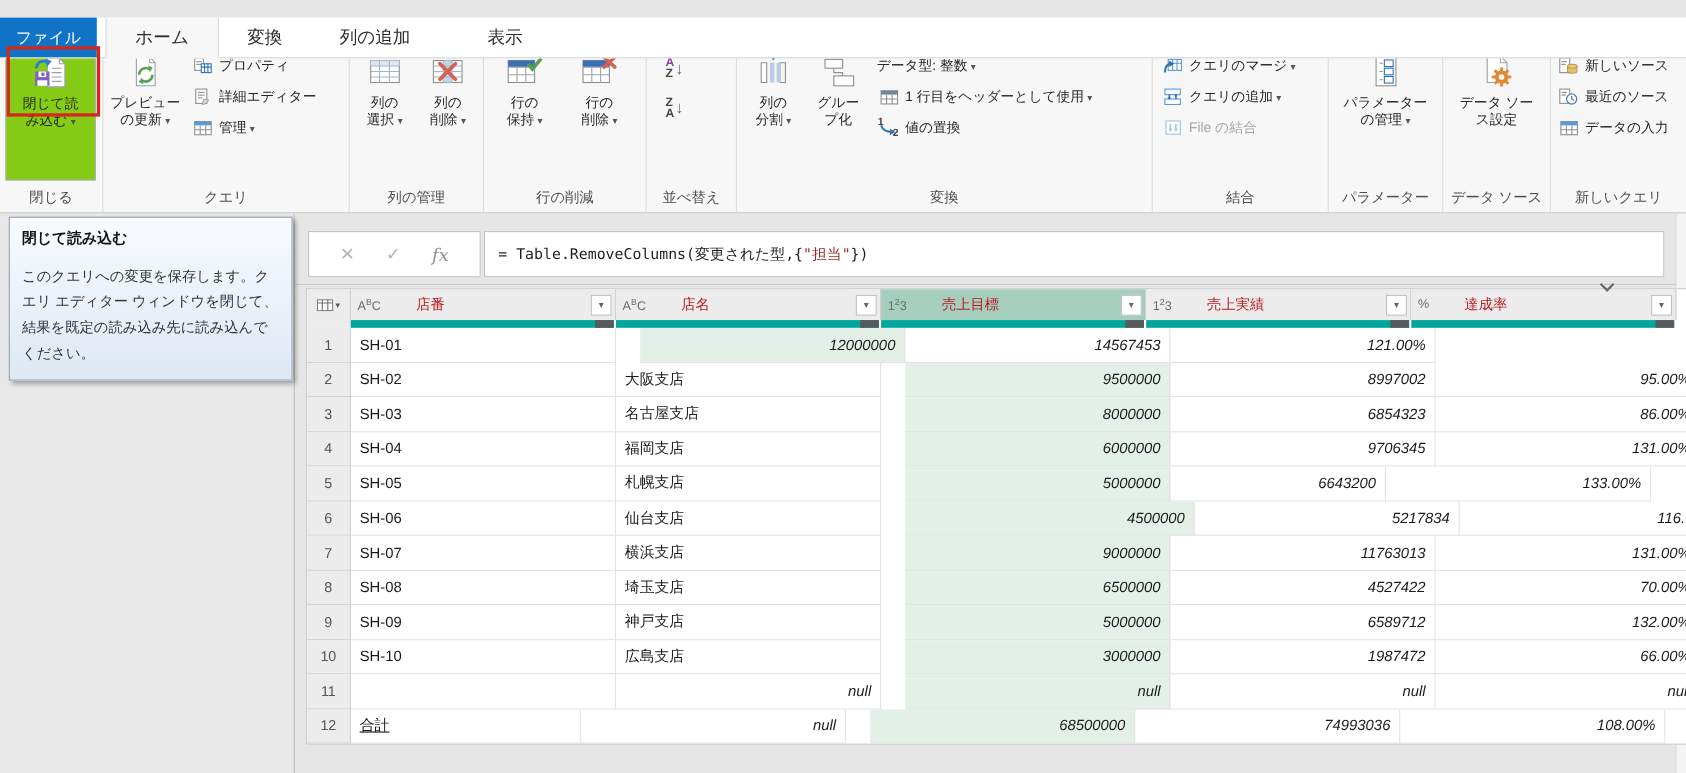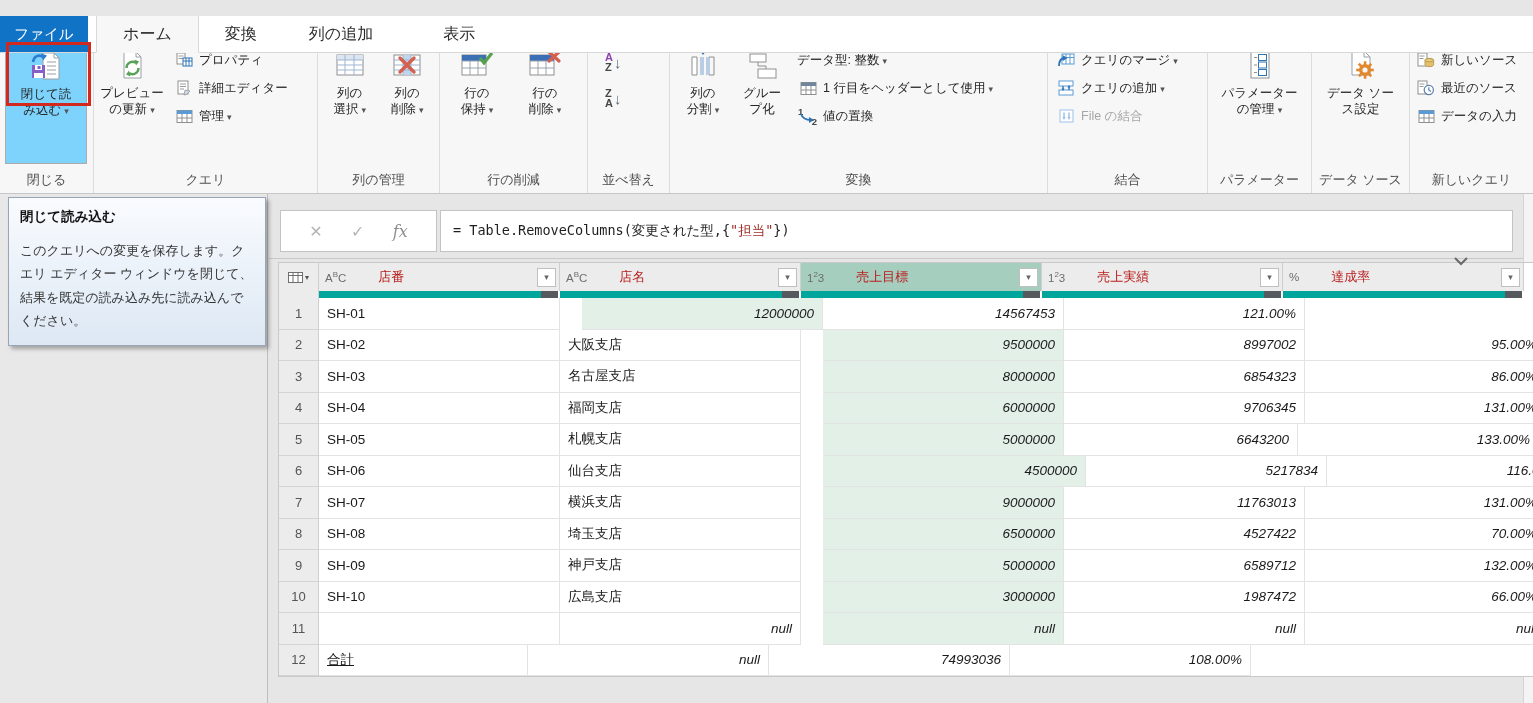--- a/index.html
+++ b/index.html
@@ -21,21 +21,21 @@
   .rgroup{height:100%;border-right:1px solid #dcdcdc;display:flex;flex-direction:column;box-sizing:border-box;}
   .rgc{flex:1;display:flex;align-items:flex-start;padding:7px 3px 0 3px;}
   .rgl{height:23px;text-align:center;font-size:13px;color:#4e4e4e;line-height:19px;white-space:nowrap;}
   #g-close{width:94px}#g-query{width:224px}#g-columns{width:122px}#g-rows{width:148px}
   #g-sort{width:82px}#g-transform{width:378px}#g-combine{width:160px}#g-params{width:104px}
   #g-datasource{width:98px}#g-newquery{flex:1;border-right:none}
 
   .rbig{display:flex;flex-direction:column;align-items:center;padding-top:2px;box-sizing:border-box;}
   .rbig .ric{height:40px;display:flex;align-items:center;justify-content:center;}
   .rbig .rlb{font-size:12.5px;line-height:16px;text-align:center;color:#262626;white-space:nowrap;}
-  .rbig.hl{border:1px solid #ababab;background:#7dd3fc;width:82px;height:121px;margin-left:2px;}
+  .rbig.hl{border:1px solid #ababab;background:#84cc16;width:82px;height:121px;margin-left:2px;}
   .crt::after{content:"▾";font-size:9px;color:#555;margin-left:3px;}
   .rsCol{display:flex;flex-direction:column;justify-content:flex-start;margin-left:6px;padding-top:3px;}
   .rsmall{display:flex;align-items:center;height:28px;font-size:12.5px;color:#262626;white-space:nowrap;}
   .rsmall .ric16{width:22px;height:18px;margin-right:4px;display:flex;align-items:center;justify-content:center;flex:none;}
   .rsmall.disabled{color:#a6a6a6;}
 
   
   .sortbtn{display:flex;align-items:center;height:34px;margin:2px 0 0 14px;}
   .sletters{display:flex;flex-direction:column;font-weight:bold;font-size:11px;line-height:10px;font-family:"Liberation Sans",sans-serif;}
   .sarrow{font-size:15px;color:#5a6b7d;margin-left:1px;}
@@ -594,21 +594,21 @@
           <div class="pq-c" style="width: 241px;">福岡支店</div>
           <div class="pq-c selcol num" style="width: 241px;">6000000</div>
           <div class="pq-c num" style="width: 241px;">9706345</div>
           <div class="pq-c num" style="width: 241px;">131.00%</div>
         </div>
         <div class="pq-row">
           <div class="pq-n">5</div>
           <div class="pq-c" style="width: 241px;">SH-05</div>
           <div class="pq-c" style="width: 241px;">札幌支店</div>
           <div class="pq-c selcol num" style="width: 241px;">5000000</div>
-          <div class="pq-c num" style="width: 234px;">6643200</div>
+          <div class="pq-c num" style="width: 196px;">6643200</div>
           <div class="pq-c num" style="width: 241px;">133.00%</div>
         </div>
         <div class="pq-row">
           <div class="pq-n">6</div>
           <div class="pq-c" style="width: 241px;">SH-06</div>
           <div class="pq-c" style="width: 241px;">仙台支店</div>
           <div class="pq-c selcol num" style="width: 263px;">4500000</div>
           <div class="pq-c num" style="width: 241px;">5217834</div>
           <div class="pq-c num" style="width: 241px;">116.00%</div>
         </div>
@@ -649,20 +649,21 @@
           <div class="pq-c" style="width: 241px;"></div>
           <div class="pq-c num" style="width: 241px;">null</div>
           <div class="pq-c selcol num" style="width: 241px;">null</div>
           <div class="pq-c num" style="width: 241px;">null</div>
           <div class="pq-c num" style="width: 241px;">null</div>
         </div>
         <div class="pq-row">
           <div class="pq-n">12</div>
           <div class="pq-c" style="width: 209px; text-decoration: underline;">合計</div>
           <div class="pq-c num" style="width: 241px;">null</div>
+          <div class="pq-c selcol num" style="width: 241px;">68500000</div>
           <div class="pq-c num" style="width: 241px;">74993036</div>
           <div class="pq-c num" style="width: 241px;">108.00%</div>
         </div>
       </div>
   </div>
 
   <div class="tooltip">
     <div class="tt-title">閉じて読み込む</div>
     <div class="tt-body">このクエリへの変更を保存します。クエリ エディター ウィンドウを閉じて、結果を既定の読み込み先に読み込んでください。</div>
   </div>

